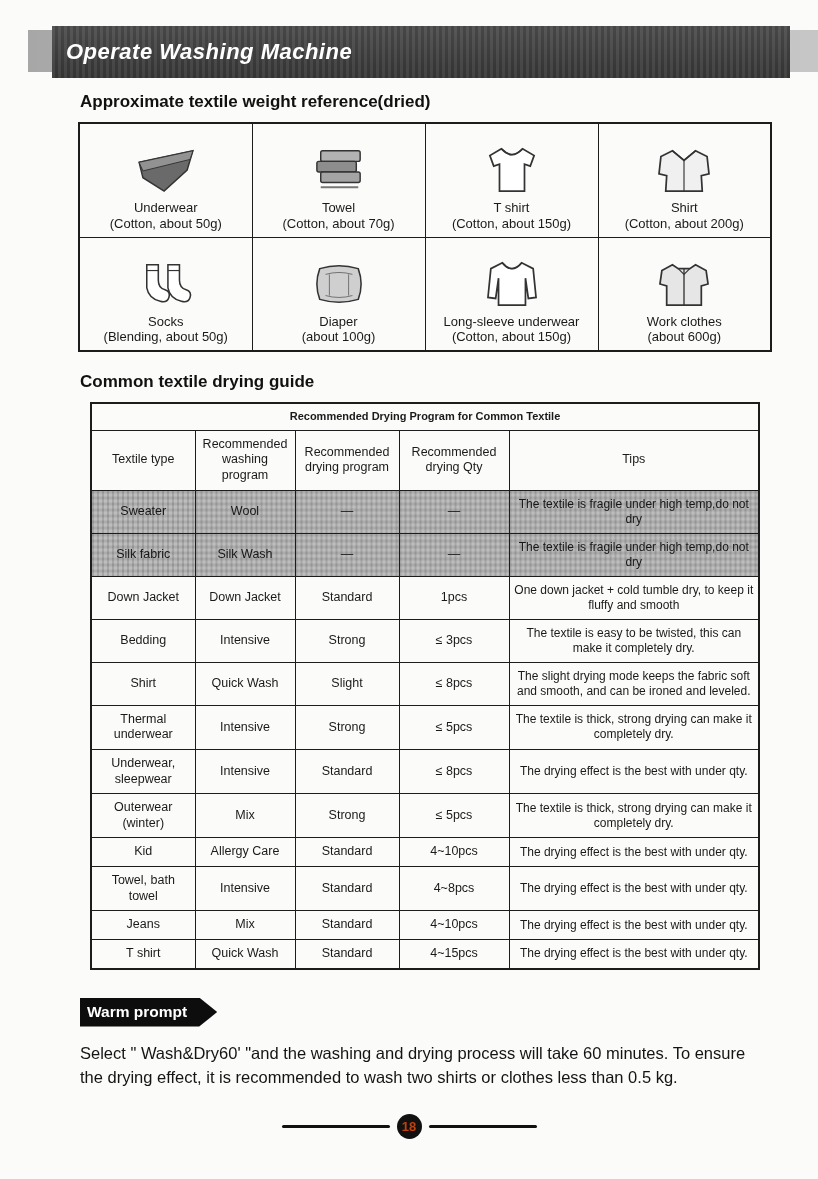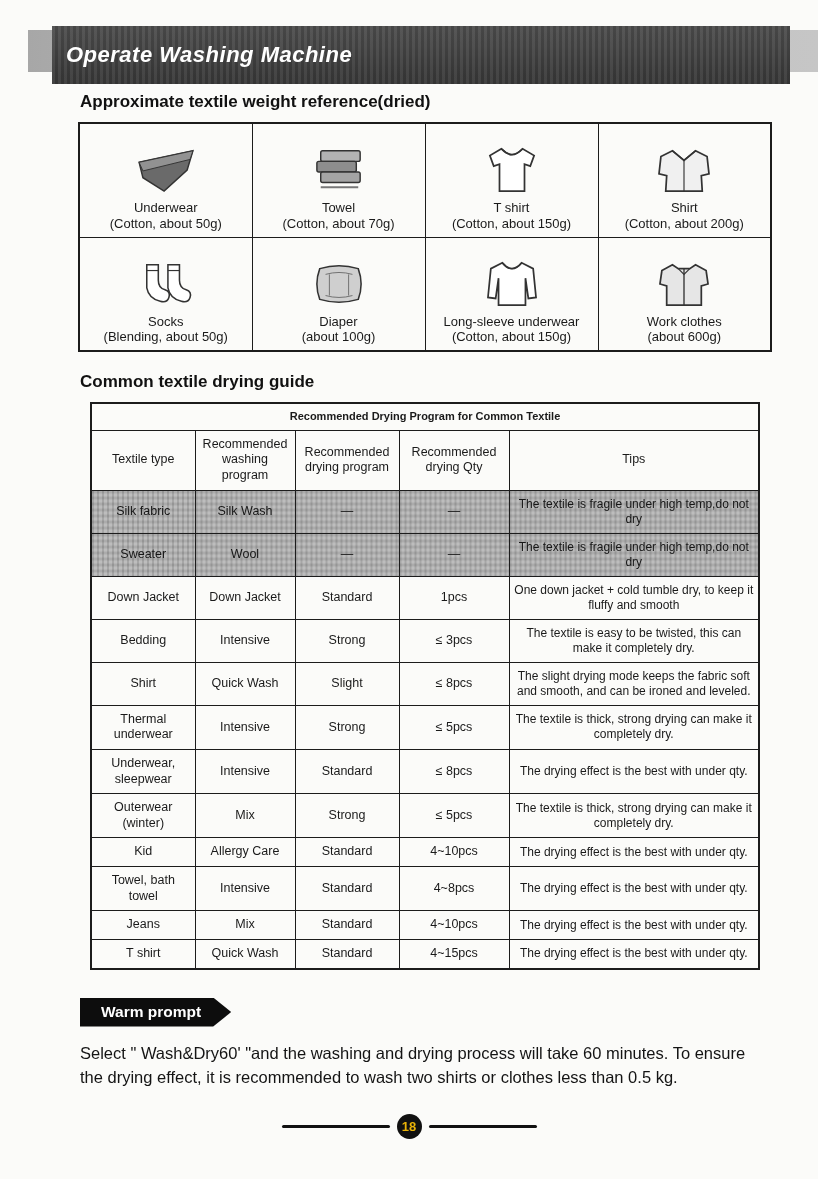--- a/index.html
+++ b/index.html
@@ -7,21 +7,21 @@
   .page {
     width: 818px; height: 1179px; background: #fbfbf9; position: relative;
     color: #1a1a1a; overflow: hidden; margin: 0 auto;
   }
   
   .header-back {
     position: absolute; top: 30px; left: 28px; right: 0; height: 42px;
     background: linear-gradient(90deg, #a7a7a7, #bcbcbc 40%, #c6c6c6);
   }
   .header-bar {
-    position: absolute; top: 26px; left: 52px; width: 738px; height: 58px;
+    position: absolute; top: 26px; left: 52px; width: 738px; height: 52px;
     background: repeating-linear-gradient(90deg, rgba(255,255,255,0.06) 0 3px, rgba(0,0,0,0.08) 3px 6px), linear-gradient(#4d4d4d, #373737);
     display: flex; align-items: center; padding-left: 14px;
   }
   .header-title { color: #fff; font-size: 22px; font-weight: bold; font-style: italic; letter-spacing: .5px; }
 
   .content { position: absolute; top: 86px; left: 78px; width: 694px; }
 
   .sec-heading { font-size: 17px; font-weight: bold; margin: 6px 0 10px 2px; color: #111; }
 
   
@@ -41,30 +41,30 @@
     background:
       repeating-linear-gradient(90deg, rgba(0,0,0,0.10) 0 2px, rgba(255,255,255,0.06) 2px 5px),
       repeating-linear-gradient(180deg, #a6a6a6 0 3px, #b9b9b9 3px 6px);
     color: #161616;
   }
 
   
   .warm-wrap { margin: 28px 0 0 2px; }
   .warm-badge {
     display: inline-block; background: #0d0d0d; color: #fff; font-weight: bold;
-    font-size: 15.5px; padding: 5px 30px 6px 21px;
+    font-size: 15.5px; padding: 5px 30px 6px 7px;
     clip-path: polygon(0 0, calc(100% - 18px) 0, 100% 50%, calc(100% - 18px) 100%, 0 100%);
   }
   .prompt-text { margin-top: 14px; font-size: 16.5px; line-height: 1.5; width: 678px; color: #141414; }
 
   
   .footer { position: absolute; bottom: 40px; left: 0; right: 0; display: flex; align-items: center; justify-content: center; gap: 7px; }
   .fline { width: 108px; height: 3px; background: #111; border-radius: 2px; }
   .pg-circle {
-    width: 25px; height: 25px; border-radius: 50%; background: #111; color: #eab308;
+    width: 25px; height: 25px; border-radius: 50%; background: #111; color: #c2410c;
     font-size: 13px; font-weight: bold; display: flex; align-items: center; justify-content: center;
   }
   svg { display: block; }
 </style>
 </head>
 <body>
 
 <div class="page">
 
   <div class="header-back"></div>
@@ -188,29 +188,29 @@
         <th colspan="5">Recommended Drying Program for Common Textile</th>
       </tr>
       <tr class="col-head">
         <th>Textile type</th>
         <th>Recommended washing program</th>
         <th>Recommended drying program</th>
         <th>Recommended drying Qty</th>
         <th>Tips</th>
       </tr>
       <tr class="shaded">
+        <td>Sweater</td>
+        <td>Wool</td>
+        <td>—</td>
+        <td>—</td>
+        <td class="tips">The textile is fragile under high temp,do not dry</td>
+      </tr>
+      <tr class="shaded">
         <td>Silk fabric</td>
         <td>Silk Wash</td>
-        <td>—</td>
-        <td>—</td>
-        <td class="tips">The textile is fragile under high temp,do not dry</td>
-      </tr>
-      <tr class="shaded">
-        <td>Sweater</td>
-        <td>Wool</td>
         <td>—</td>
         <td>—</td>
         <td class="tips">The textile is fragile under high temp,do not dry</td>
       </tr>
       <tr>
         <td>Down Jacket</td>
         <td>Down Jacket</td>
         <td>Standard</td>
         <td>1pcs</td>
         <td class="tips">One down jacket + cold tumble dry, to keep it fluffy and smooth</td>

